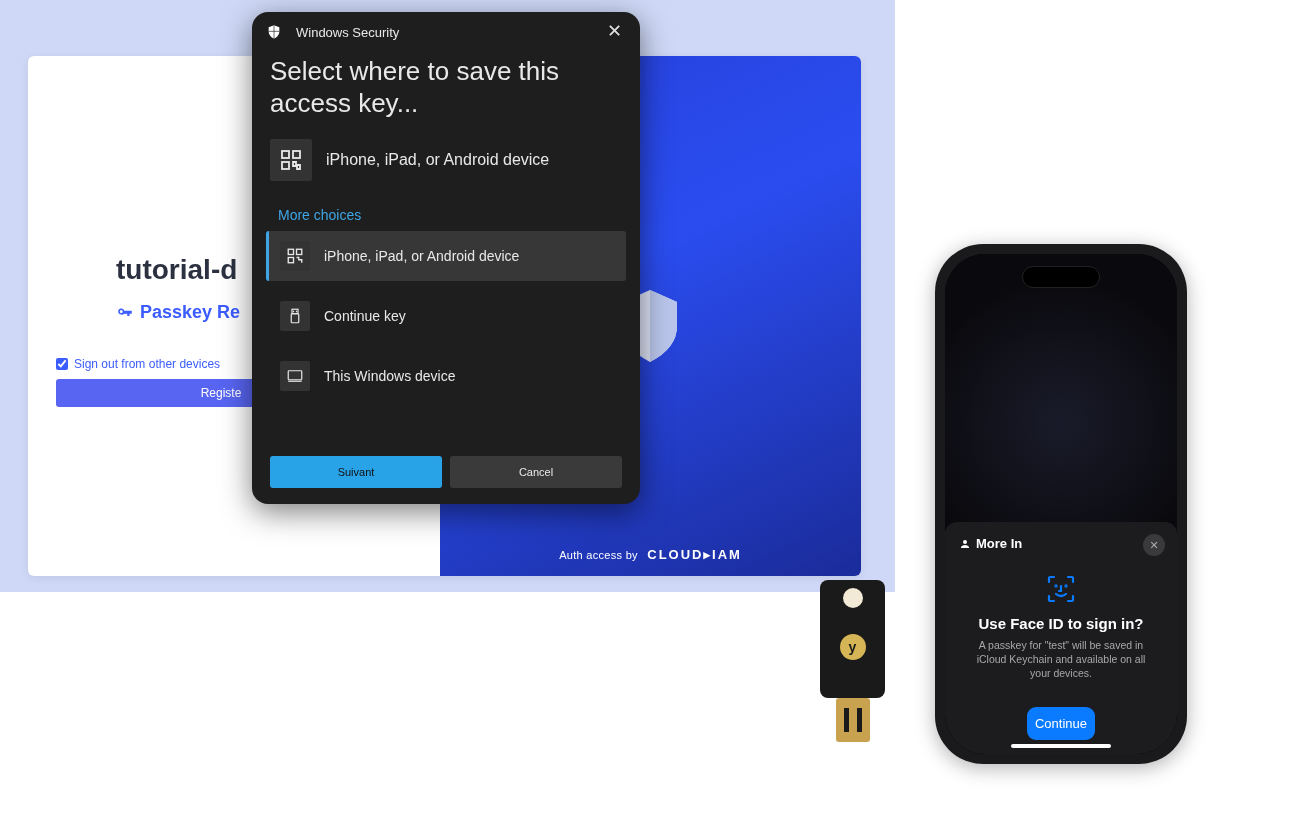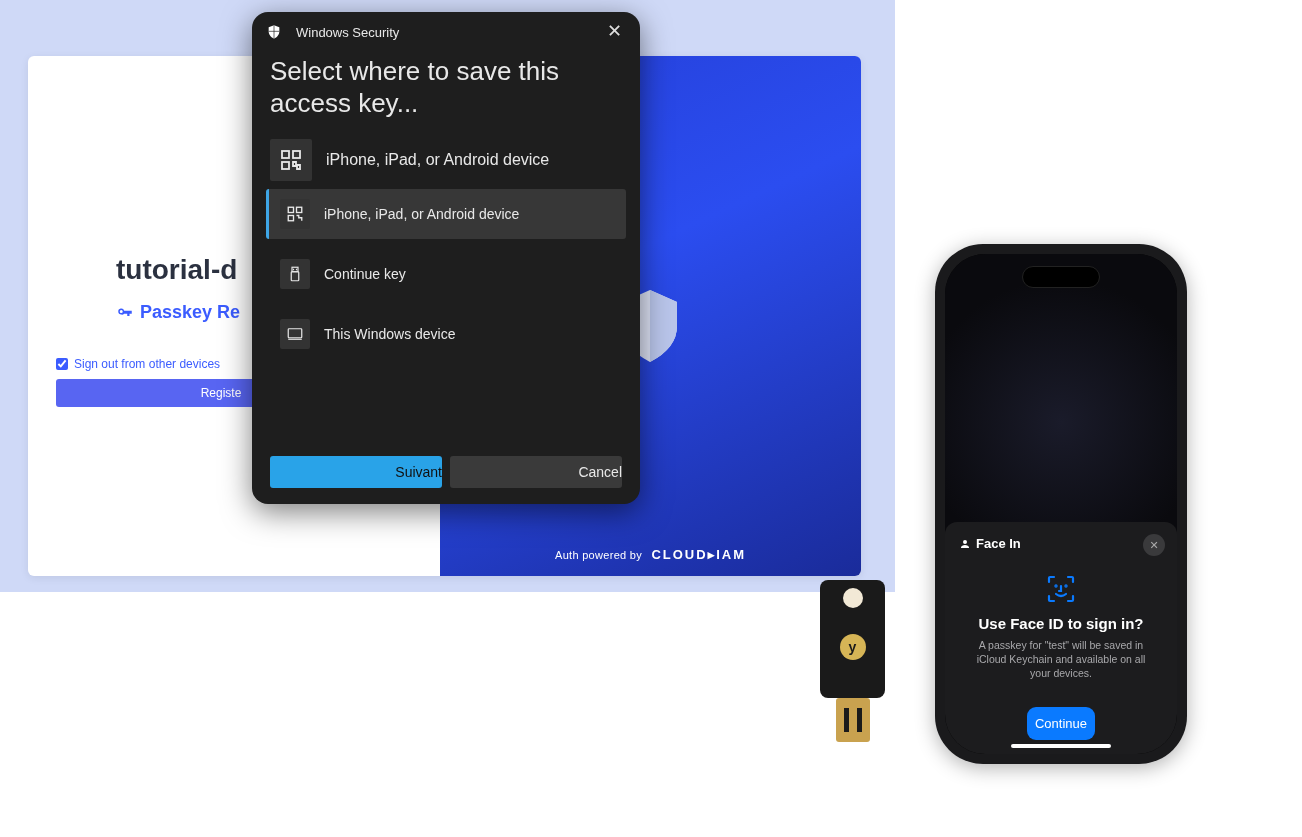--- a/index.html
+++ b/index.html
@@ -35,21 +35,21 @@
     .win-close { position: absolute; top: 4px; right: 10px; font-size: 18px; color: #ddd; cursor: pointer; padding: 4px 8px; }
     .win-title { font-size: 26px; font-weight: 400; padding: 4px 18px 12px; line-height: 1.22; }
     .win-option-top { display: flex; align-items: center; padding: 8px 18px; gap: 14px; }
     .qr-box { width: 42px; height: 42px; background: #333; display: flex; align-items: center; justify-content: center; border-radius: 2px; }
     .more-choices { color: #3ea6e6; font-size: 14px; padding: 18px 26px 8px; }
     .choice-list { padding: 0 14px; }
     .choice { display: flex; align-items: center; gap: 14px; padding: 10px 14px; margin-bottom: 10px; border-radius: 3px; cursor: pointer; font-size: 14px; }
     .choice.selected { background: #373737; border-left: 3px solid #3ea6e6; padding-left: 11px; }
     .choice-icon { width: 30px; height: 30px; background: #333; display: flex; align-items: center; justify-content: center; border-radius: 2px; flex-shrink: 0; }
     .win-buttons { position: absolute; bottom: 16px; left: 18px; right: 18px; display: flex; gap: 8px; }
-    .win-btn { flex: 1; height: 32px; border: none; font-size: 14px; cursor: pointer; border-radius: 3px; text-align: right; }
+    .win-btn { flex: 1; height: 32px; border: none; font-size: 11px; cursor: pointer; border-radius: 3px; }
     .win-btn.primary { background: #29a3e8; color: #111; }
     .win-btn.secondary { background: #3a3a3a; color: #e8e8e8; }
 
     
     .yubikey { position: absolute; top: 580px; left: 820px; width: 65px; height: 162px; }
     .yk-body { width: 65px; height: 118px; background: #1a1a1a; border-radius: 8px; position: relative; }
     .yk-hole { position: absolute; top: 8px; left: 50%; transform: translateX(-50%); width: 20px; height: 20px; background: #f2e9d6; border-radius: 50%; }
     .yk-logo { position: absolute; top: 54px; left: 50%; transform: translateX(-50%); width: 26px; height: 26px; background: #d6b556; border-radius: 50%; display: flex; align-items: center; justify-content: center; font-weight: 700; color: #1a1a1a; font-size: 14px; }
     .yk-connector { position: absolute; bottom: 0; left: 50%; transform: translateX(-50%); width: 34px; height: 44px; background: #c9a24f; border-radius: 3px; }
     .yk-connector::before, .yk-connector::after { content: ''; position: absolute; background: #1a1a1a; width: 5px; height: 24px; top: 10px; }
@@ -80,21 +80,21 @@
 <div class="bg-band"></div>
 
 <div class="white-card"></div>
 
 <div class="blue-panel">
   <svg class="shield-logo" viewBox="0 0 70 80">
     <path d="M35 4 L62 16 L62 40 Q62 62 35 76 Q8 62 8 40 L8 16 Z" fill="#e8ecf7" opacity="0.95"></path>
     <path d="M35 4 L62 16 L62 40 Q62 62 35 76 L35 4 Z" fill="#b9c5ea"></path>
   </svg>
   <div class="auth-footer">
-    <span>Auth powered by</span>
+    <span>Auth access by</span>
     <span class="brand">CLOUD▸IAM</span>
   </div>
 </div>
 
 <div class="left-content">
   <div class="tutorial-title">tutorial-d</div>
   <div class="passkey-row">
     <svg width="18" height="18" viewBox="0 0 24 24">
         <path fill="#3b5cff" d="M7 14a4 4 0 1 1 3.87-5h10.13v4h-3v3h-3v-3h-4.13A4 4 0 0 1 7 14zm0-2a2 2 0 1 0 0-4 2 2 0 0 0 0 4z"></path>
       </svg>
@@ -127,20 +127,21 @@
             <rect x="3" y="3" width="7" height="7"></rect>
             <rect x="14" y="3" width="7" height="7"></rect>
             <rect x="3" y="14" width="7" height="7"></rect>
             <path d="M14 14 h3 v3 h4 v4 h-3 v-3 h-4 z"></path>
           </g>
         </svg>
     </div>
     <span>iPhone, iPad, or Android device</span>
   </div>
 
+  <div class="more-choices">More choices</div>
 
   <div class="choice-list">
     <div class="choice selected">
       <div class="choice-icon">
         <svg width="18" height="18" viewBox="0 0 24 24">
             <g fill="none" stroke="#e8e8e8" stroke-width="1.8">
               <rect x="3" y="3" width="7" height="7"></rect>
               <rect x="14" y="3" width="7" height="7"></rect>
               <rect x="3" y="14" width="7" height="7"></rect>
               <path d="M14 14 h3 v3 h4 v4"></path>
@@ -209,21 +210,21 @@
       </div>
     </div>
     <div class="dynamic-island"></div>
     <div class="dimmed-bg"></div>
 
     <div class="signin-sheet">
       <div class="sheet-header">
         <svg width="12" height="12" viewBox="0 0 24 24">
             <path fill="#fff" d="M12 12a4 4 0 1 0 0-8 4 4 0 0 0 0 8zm0 2c-4 0-8 2-8 5v1h16v-1c0-3-4-5-8-5z"></path>
           </svg>
-        <span>Face In</span>
+        <span>More In</span>
       </div>
       <div class="sheet-close">✕</div>
       <svg class="faceid-ic" viewBox="0 0 32 32">
         <g fill="none" stroke="#0a7aff" stroke-width="2.2" stroke-linecap="round">
           <path d="M4 9 V5 Q4 4 5 4 H9"></path>
             <path d="M23 4 H27 Q28 4 28 5 V9"></path>
           <path d="M4 23 V27 Q4 28 5 28 H9"></path>
             <path d="M23 28 H27 Q28 28 28 27 V23"></path>
           <circle cx="11" cy="13" r="0.6" fill="#0a7aff"></circle>
             <circle cx="21" cy="13" r="0.6" fill="#0a7aff"></circle>

